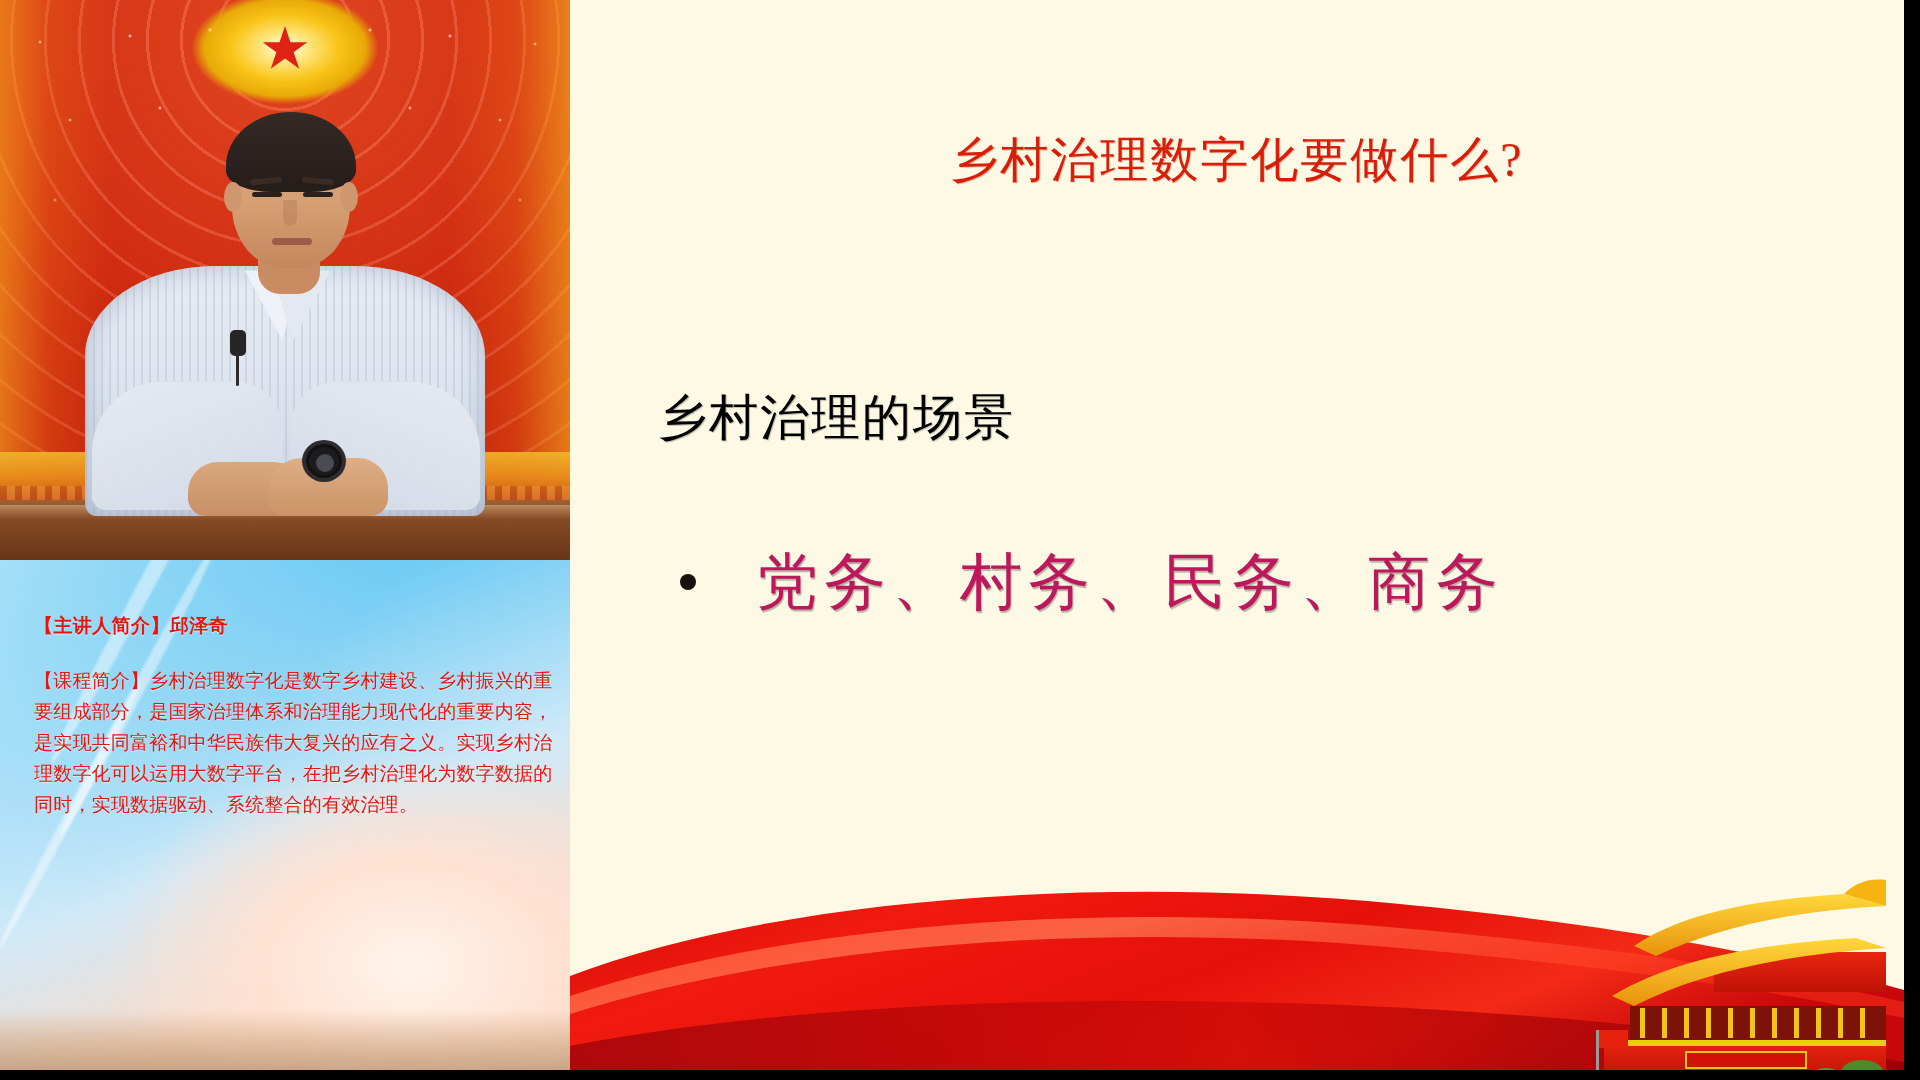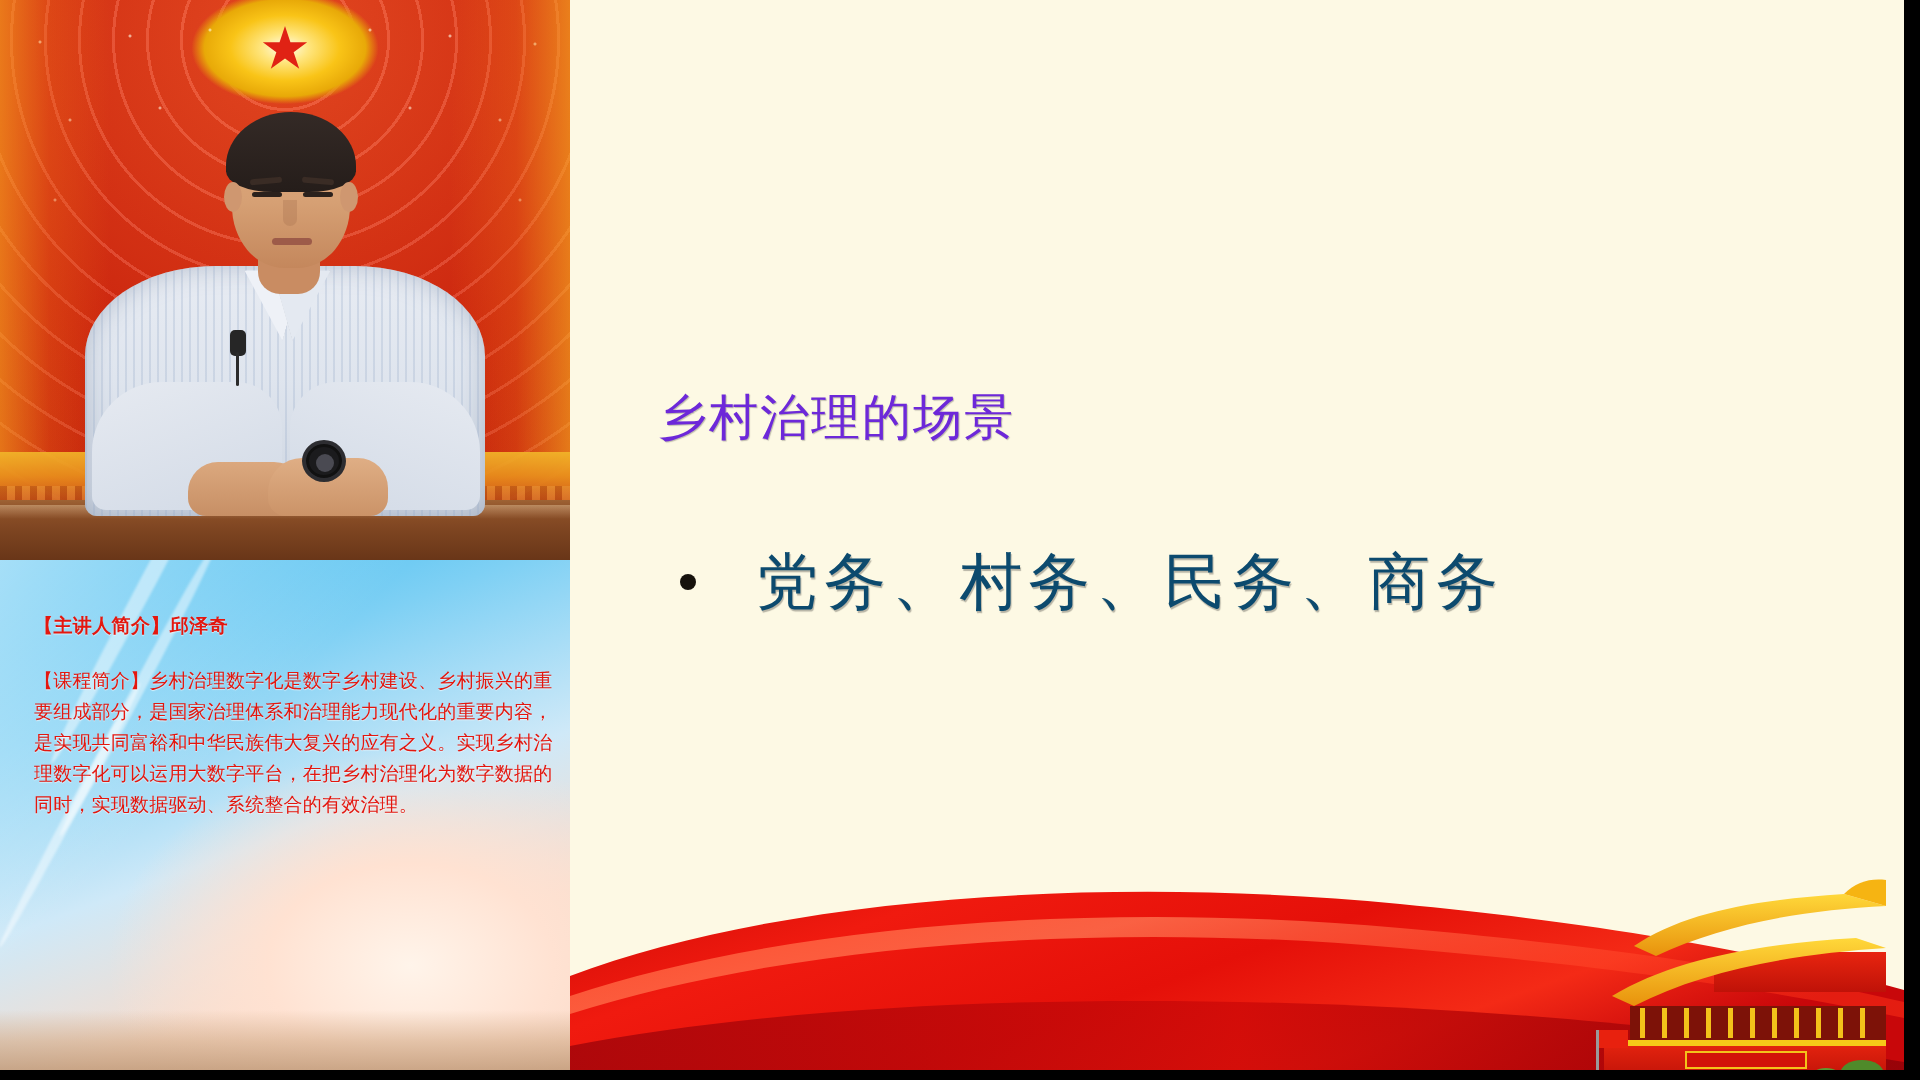--- a/index.html
+++ b/index.html
@@ -142,28 +142,28 @@
 
   
   #slide { position:absolute; left:570px; top:0; width:1334px; height:1080px;
            background:#fdf9e4; overflow:hidden; }
 
   #slide-title { position:absolute; left:0; top:128px; width:1334px; text-align:center;
     color:#d81e08; font-size:48px; font-weight:normal; letter-spacing:2px;
     text-shadow:1px 1px 0 rgba(150,20,0,.25); }
 
   #slide-subhead { position:absolute; left:88px; top:385px;
-    color:#6d28d9; font-size:49px; letter-spacing:2px;
+    color:#000000; font-size:49px; letter-spacing:2px;
     text-shadow:1px 1px 1px rgba(0,0,0,.25); }
 
   #bullet-row { position:absolute; left:110px; top:540px; width:1150px;
     display:flex; align-items:center; }
   #bullet-dot { width:16px; height:16px; background:#16120c; border-radius:50%;
     margin-right:60px; flex:0 0 auto; }
-  #bullet-text { color:#0c4a6e; font-size:62px; letter-spacing:6px;
+  #bullet-text { color:#be185d; font-size:62px; letter-spacing:6px;
     text-shadow:1px 2px 1px rgba(0,0,0,.28); white-space:nowrap; }
 
   
   .wave { position:absolute; left:0; bottom:0; width:1334px; height:230px; }
   .wave svg { display:block; width:100%; height:100%; }
 
   
   #gate { position:absolute; right:10px; bottom:0; width:300px; height:220px; }
   #gate svg { display:block; width:100%; height:100%; }
 
@@ -221,20 +221,21 @@
       <div class="cap-inner">
         <div class="cap-line">【主讲人简介】邱泽奇</div>
         <div class="cap-gap"></div>
         <div class="cap-para"><span>【课程简介】</span><span>乡村治理数字化是数字乡村建设、乡村振兴的重要组成部分，是国家治理体系和治理能力现代化的重要内容，是实现共同富裕和中华民族伟大复兴的应有之义。实现乡村治理数字化可以运用大数字平台，在把乡村治理化为数字数据的同时，实现数据驱动、系统整合的有效治理。</span></div>
       </div>
     </div>
   </div>
 
   <div id="slide">
 
+    <div id="slide-title">乡村治理数字化要做什么?</div>
 
     <div id="slide-subhead">乡村治理的场景</div>
 
     <div id="bullet-row">
       <div id="bullet-dot"></div>
       <div id="bullet-text">党务、村务、民务、商务</div>
     </div>
 
     <div class="wave">
       <svg viewBox="0 0 1334 230" preserveAspectRatio="none">

